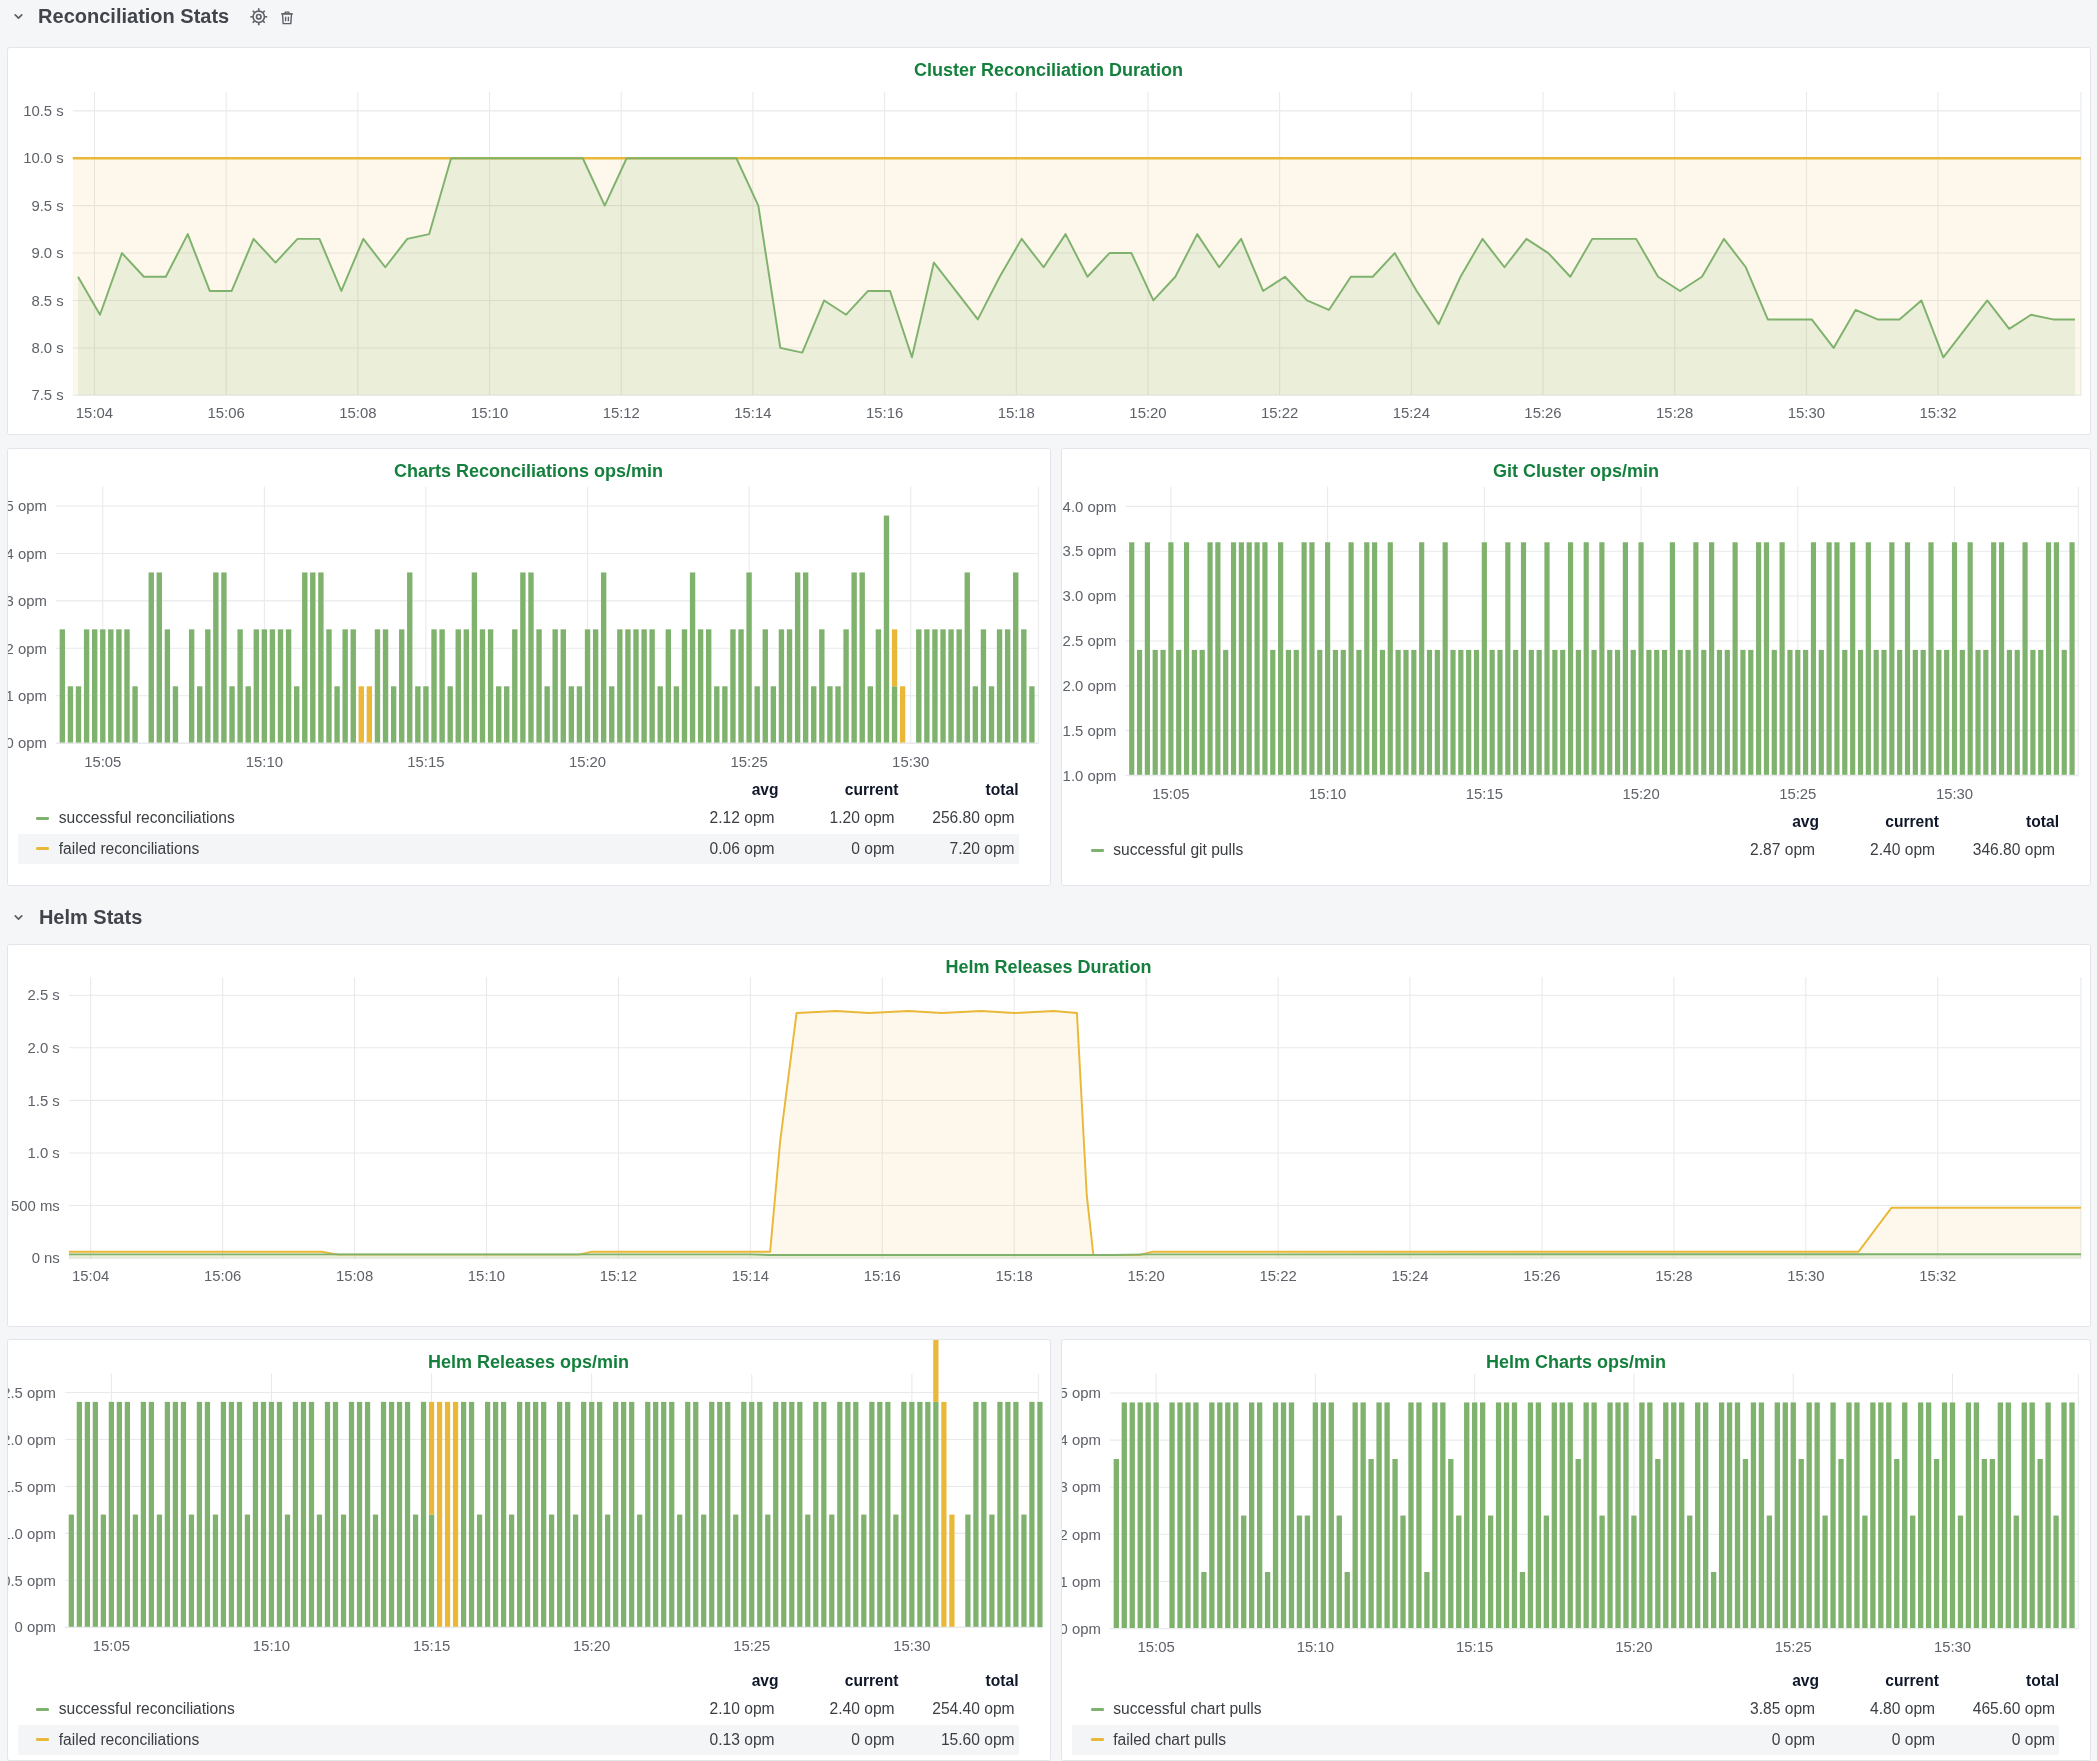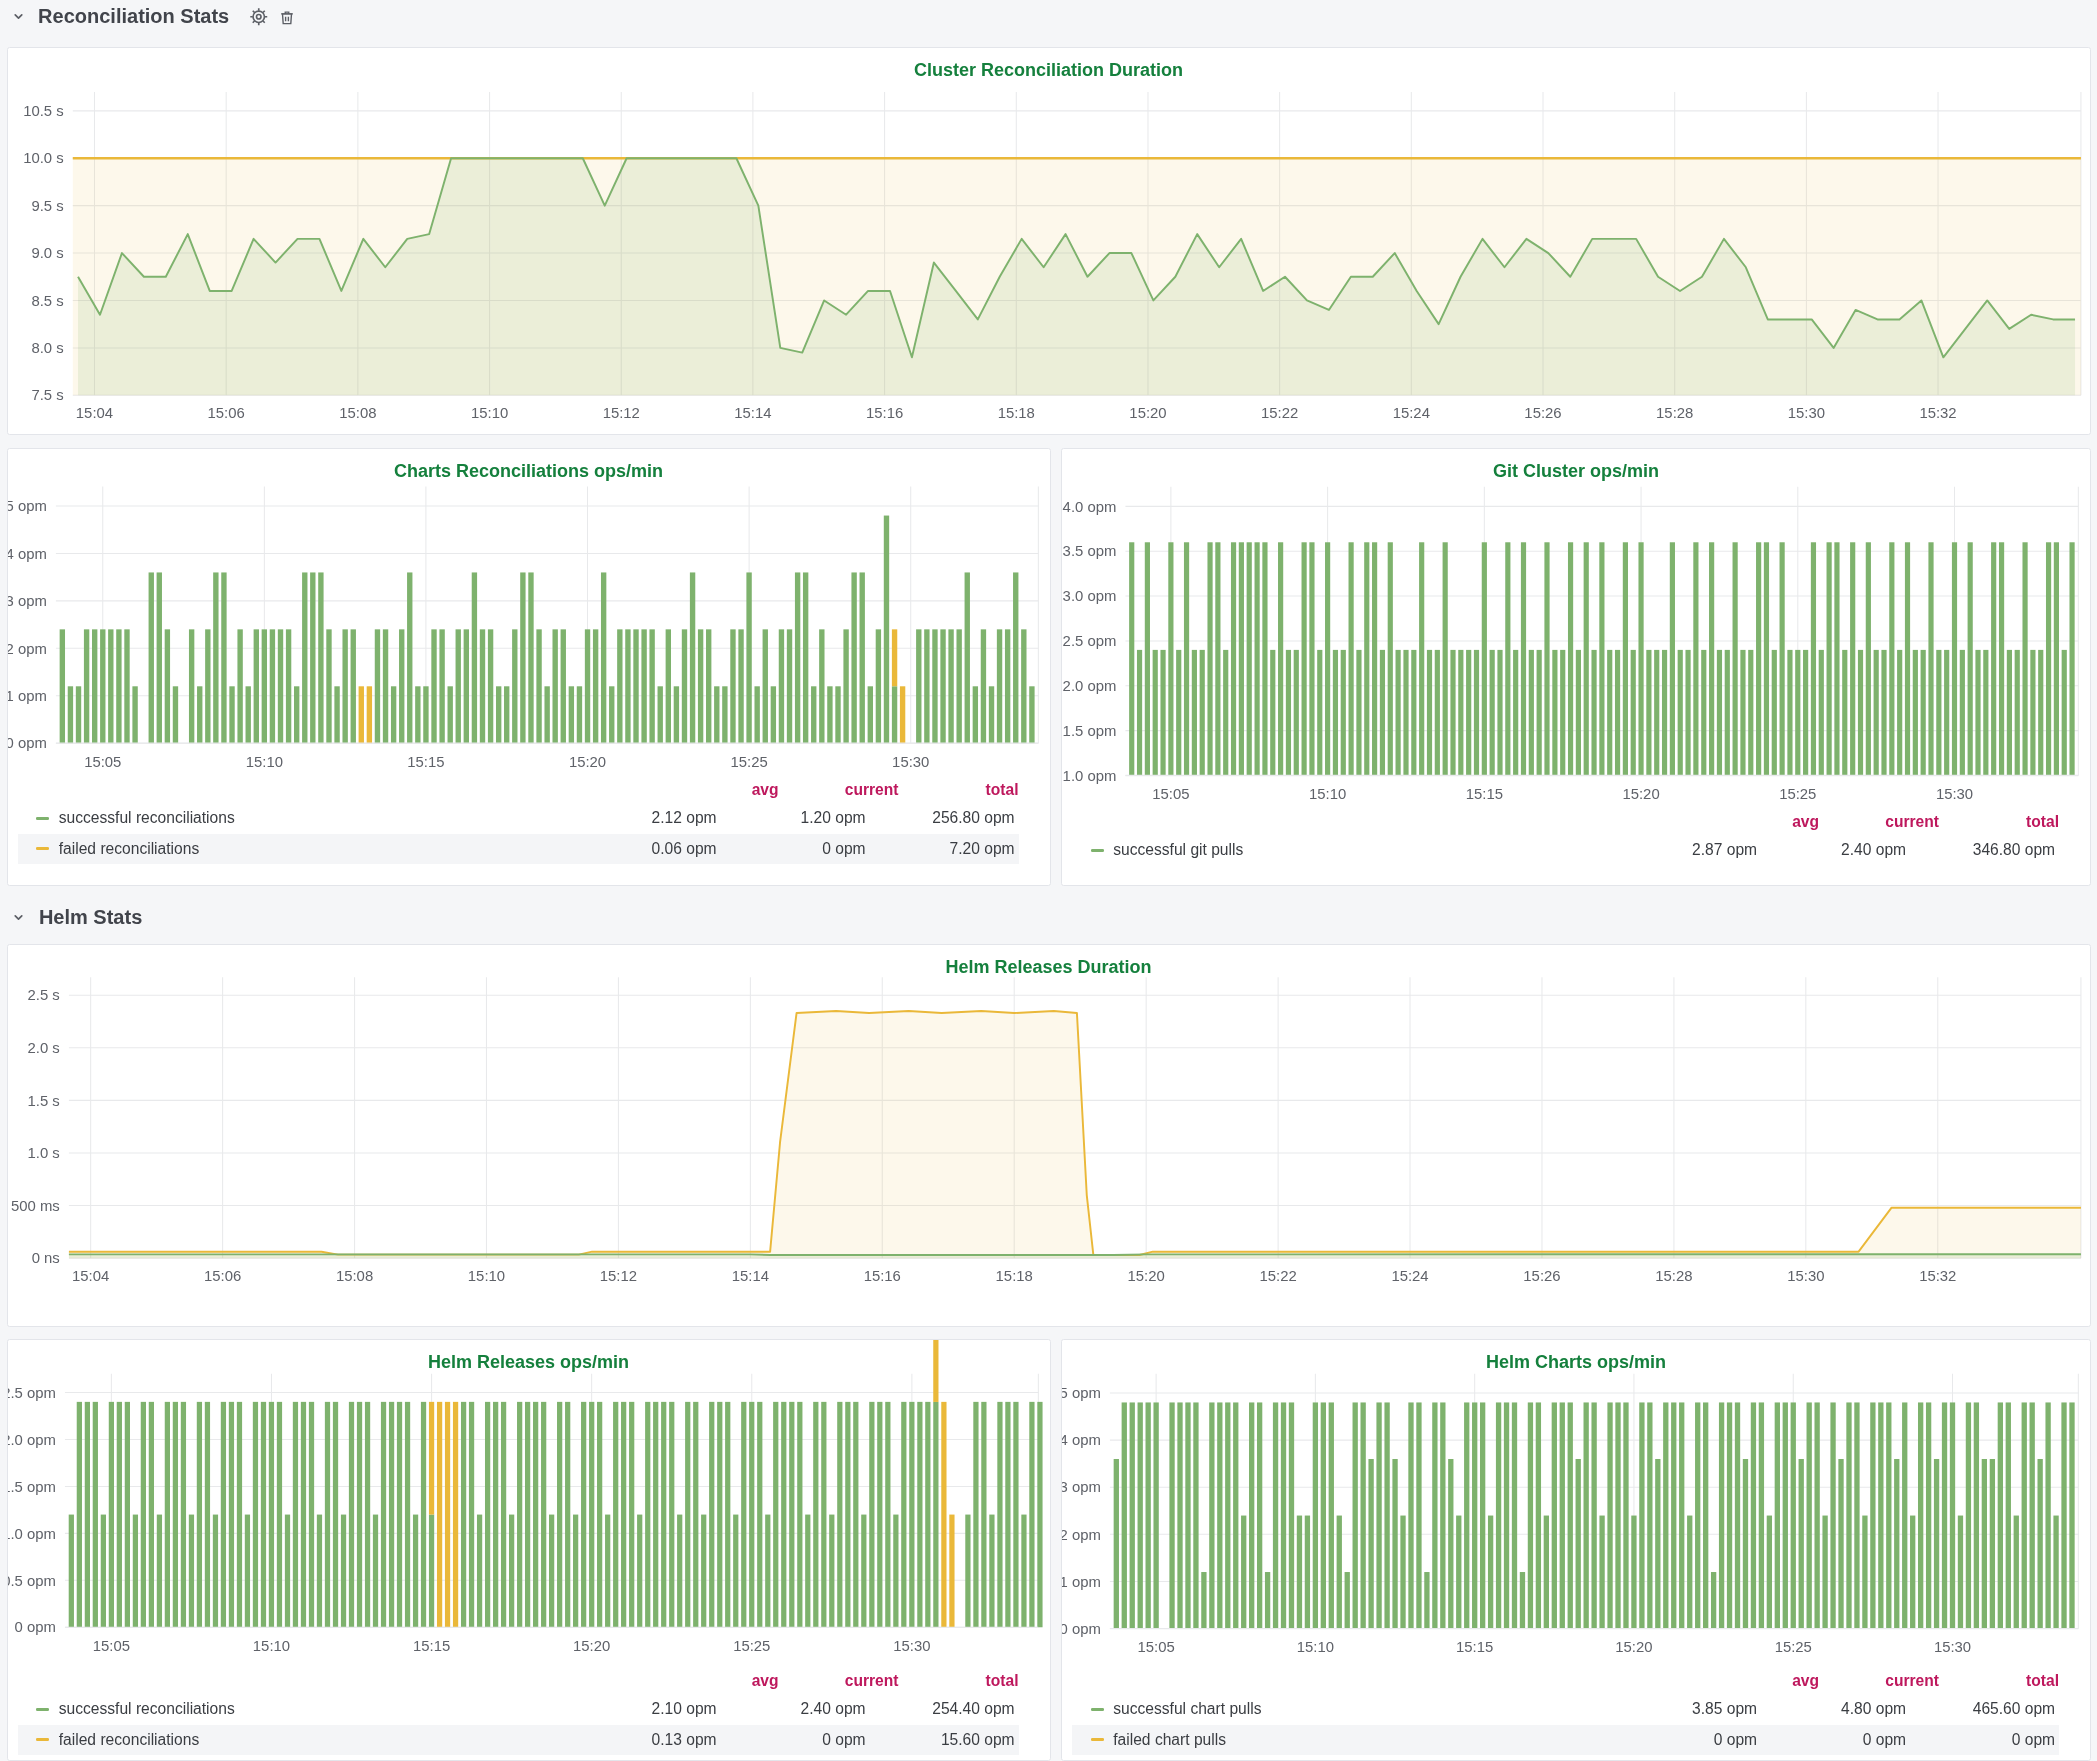--- a/index.html
+++ b/index.html
@@ -9,26 +9,26 @@
   .section-title{font-size:20px;font-weight:bold;color:#41444b;margin-left:2.6px;}
   .hicon{display:inline-flex;align-items:center;justify-content:center;width:22px;height:22px;color:#5c5f66;}
   .hicon svg{stroke:#5c5f66;fill:none;}
   .panel{position:absolute;background:#ffffff;border:1.3px solid #e3e5ea;border-radius:2.6px;box-sizing:border-box;}
   .panel-title{position:absolute;top:11.7px;left:0;width:100%;text-align:center;
                font-size:18px;font-weight:bold;color:#15803d;}
   svg.chart{position:absolute;left:0;top:0;width:100%;height:100%;}
   svg.chart text{fill:#5f6269;font-size:23px;font-family:"Liberation Sans",sans-serif;}
   .legend{position:absolute;left:10.4px;right:31px;font-size:15.6px;color:#3a3d42;}
   .legend-header{display:flex;align-items:center;height:26px;font-weight:bold;}
-  .legend-row{display:flex;align-items:center;height:30.5px;padding:0 3.9px;gap:29px;}
+  .legend-row{display:flex;align-items:center;height:30.5px;padding:0 3.9px;}
   .legend-row.alt{background:#f4f5f7;}
   .lname{flex:1;display:flex;align-items:center;gap:9.7px;padding-left:14.3px;}
   .dash{display:inline-block;width:13px;height:3.2px;border-radius:1.3px;}
   .lcol{width:120px;text-align:right;}
-  .lhead{color:#be185d;}
+  .lhead{color:#0f172a;}
 </style>
 </head>
 <body>
 
 <div class="page">
 
   <div class="section-header" style="left:7px;top:1.3px;">
     <span class="hicon">
       <svg width="17" height="17" viewBox="0 0 26 26">
           <path d="M8 10.5 L13 15.5 L18 10.5" stroke-width="2.6" stroke-linecap="round" stroke-linejoin="round"></path>

